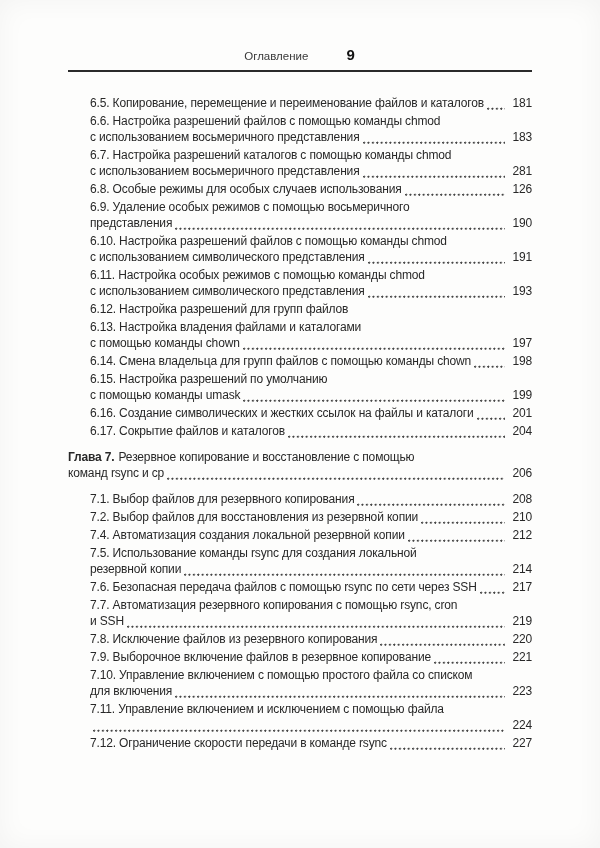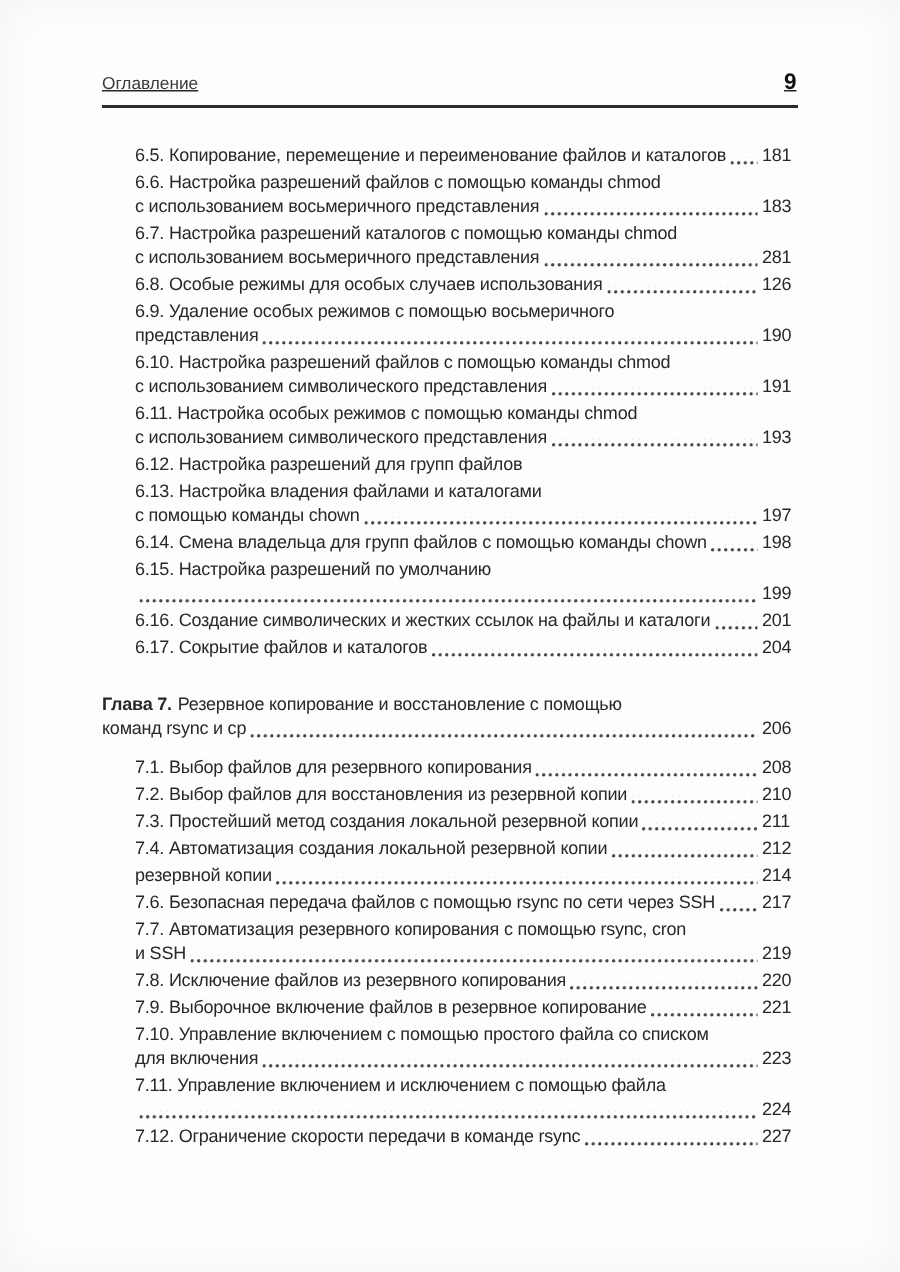--- a/index.html
+++ b/index.html
@@ -14,26 +14,25 @@
     box-sizing: border-box;
     background: #fdfdfc;
     box-shadow: inset 0 0 28px rgba(0,0,0,0.045);
     padding: 46px 68px 0 68px;
     font-family: "Liberation Sans", "DejaVu Sans", sans-serif;
     color: #282828;
     overflow: hidden;
   }
   .header {
     display: flex;
-    justify-content: space-between;
+    justify-content: center;
     align-items: baseline;
     gap: 38px;
     margin-bottom: 7px;
     padding-right: 1px;
-    text-decoration: underline;
   }
   .header-title {
     font-size: 11.5px;
     color: #3a3a3a;
   }
   .header-pagenum {
     font-size: 15px;
     font-weight: bold;
     color: #111111;
   }
@@ -68,24 +67,25 @@
     align-self: flex-end;
     height: 5px;
     margin: 0 3px 1px 3px;
     background-image: radial-gradient(circle at 1.1px 3.6px, #454545 0.9px, transparent 1.25px);
     background-size: 4.4px 5px;
     background-repeat: repeat-x;
     min-width: 12px;
   }
   .pagenum {
     min-width: 24px;
+    text-align: right;
     white-space: nowrap;
   }
   .chapter-heading {
-    margin: 22px 0 10px 0;
+    margin: 10px 0 10px 0;
   }
   .chapter-label {
     font-weight: bold;
     margin-right: 4px;
   }
 </style>
 </head>
 <body>
 
 <div class="page">
@@ -168,20 +168,21 @@
         <div class="entry">
           <div class="entry-lastline">
             <span class="entry-text">6.14. Смена владельца для групп файлов с помощью команды chown</span>
             <span class="leader"></span>
             <span class="pagenum">198</span>
           </div>
         </div>
         <div class="entry">
           <div class="entry-line"><span class="entry-text">6.15. Настройка разрешений по умолчанию</span></div>
           <div class="entry-lastline">
+            <span class="entry-text">с помощью команды umask</span>
             <span class="leader"></span>
             <span class="pagenum">199</span>
           </div>
         </div>
         <div class="entry">
           <div class="entry-lastline">
             <span class="entry-text">6.16. Создание символических и жестких ссылок на файлы и каталоги</span>
             <span class="leader"></span>
             <span class="pagenum">201</span>
           </div>
@@ -216,33 +217,27 @@
         </div>
         <div class="entry">
           <div class="entry-lastline">
             <span class="entry-text">7.2. Выбор файлов для восстановления из резервной копии</span>
             <span class="leader"></span>
             <span class="pagenum">210</span>
           </div>
         </div>
         <div class="entry">
           <div class="entry-lastline">
-            <span class="entry-text">7.3. Простейший метод создания локальной резервной копии</span>
-            <span class="leader"></span>
-            <span class="pagenum">211</span>
-          </div>
-        </div>
-        <div class="entry">
-          <div class="entry-lastline">
             <span class="entry-text">7.4. Автоматизация создания локальной резервной копии</span>
             <span class="leader"></span>
             <span class="pagenum">212</span>
           </div>
         </div>
         <div class="entry">
+          <div class="entry-line"><span class="entry-text">7.5. Использование команды rsync для создания локальной</span></div>
           <div class="entry-lastline">
             <span class="entry-text">резервной копии</span>
             <span class="leader"></span>
             <span class="pagenum">214</span>
           </div>
         </div>
         <div class="entry">
           <div class="entry-lastline">
             <span class="entry-text">7.6. Безопасная передача файлов с помощью rsync по сети через SSH</span>
             <span class="leader"></span>

